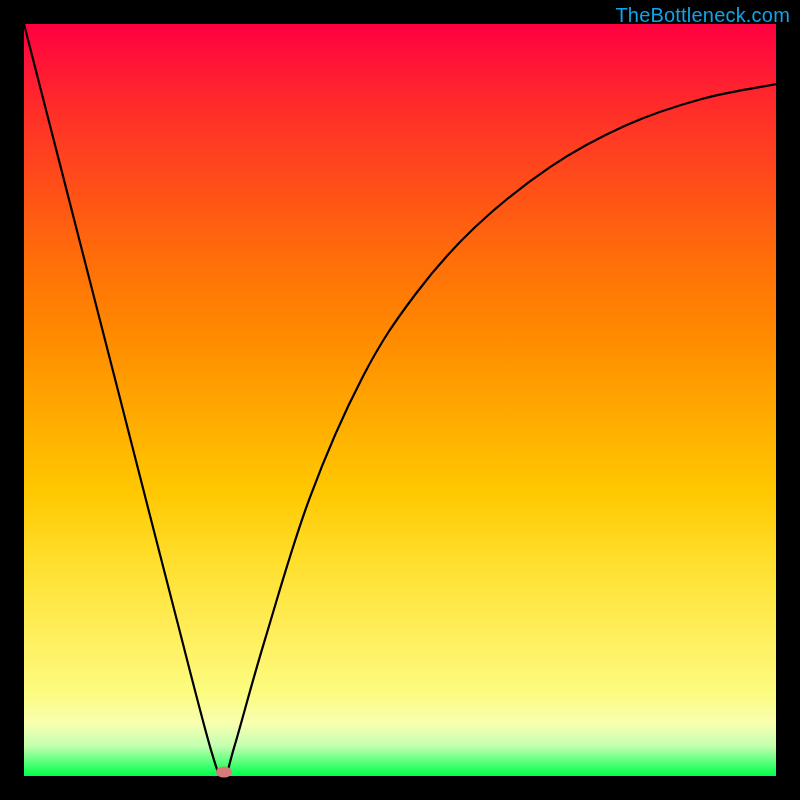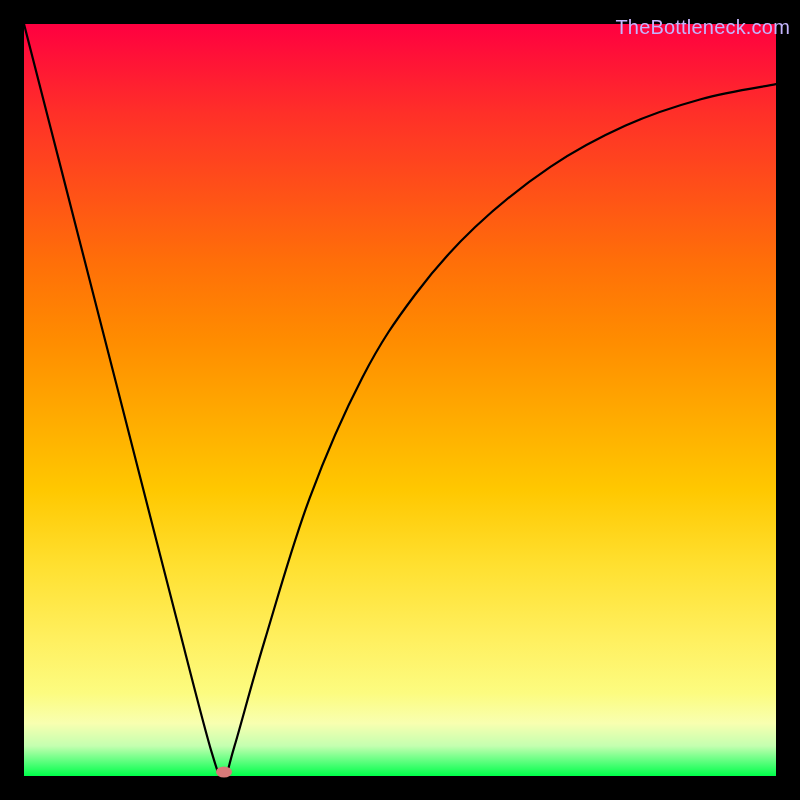--- a/index.html
+++ b/index.html
@@ -34,23 +34,23 @@
       #ffe030 72%,
       #fff060 82%,
       #fcfc80 89%,
       #f8ffb0 93%,
       #c4ffb0 96%,
       #60ff80 98%,
       #00ff4a 100%);
   }
   .watermark {
     position: absolute;
-    top: 16px;
+    top: 4px;
     right: 10px;
-    color: #c4b5fd;
+    color: #0ea5e9;
     font-size: 20px;
     font-weight: 500;
     letter-spacing: 0.2px;
     z-index: 10;
   }
   .curve-svg {
     position: absolute;
     left: 0;
     top: 0;
     width: 100%;

